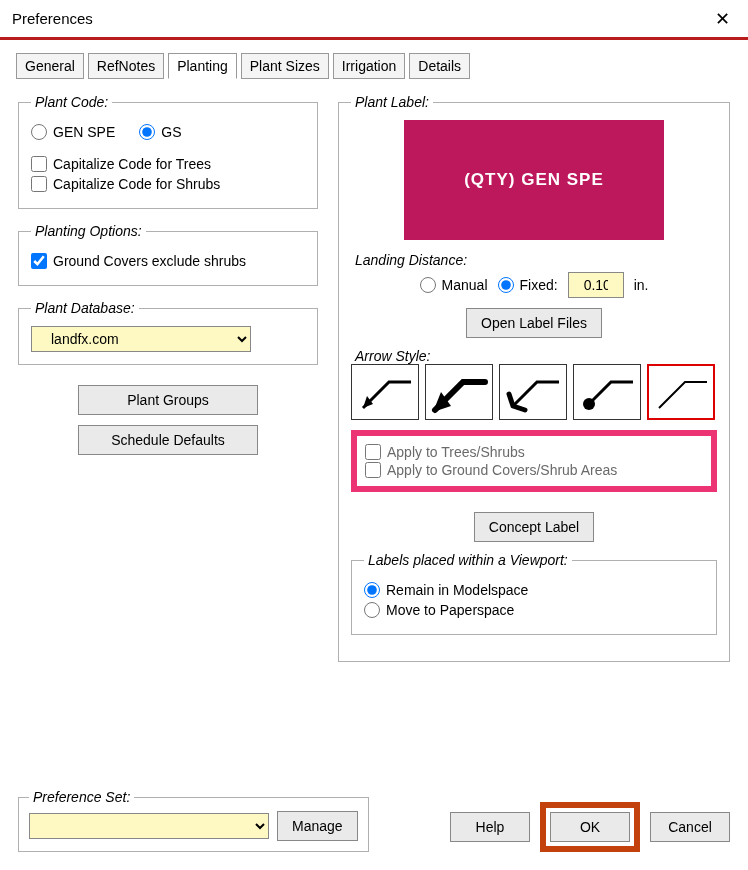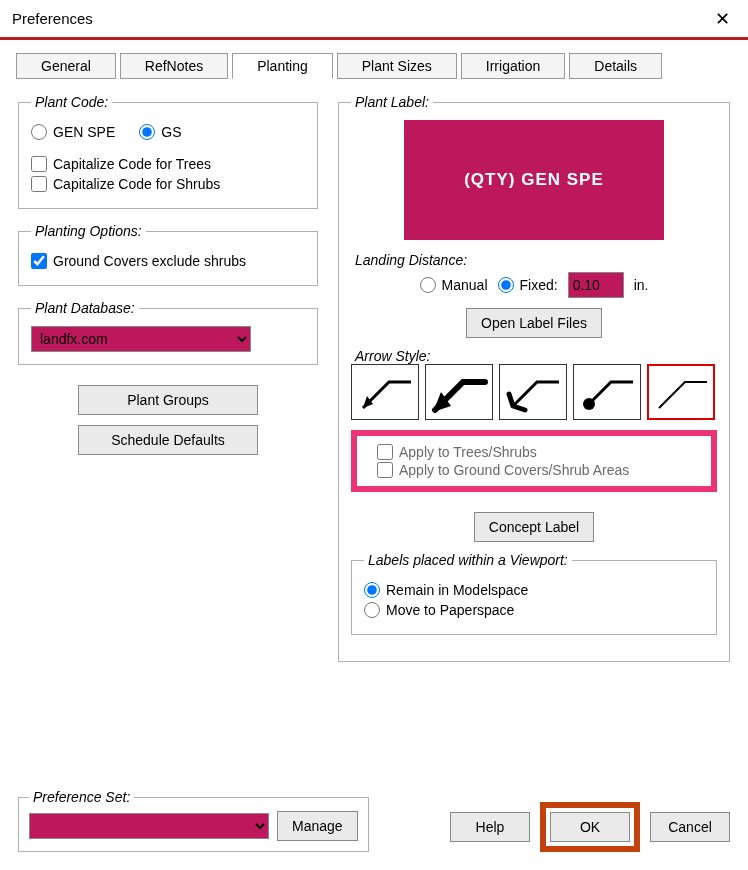--- a/index.html
+++ b/index.html
@@ -24,21 +24,21 @@
   .titlebar .title { flex: 1; font-size: 15px; }
   .titlebar .close { font-size: 18px; padding: 0 6px; cursor: default; }
   .tabs {
     display: flex;
     gap: 4px;
     padding: 12px 16px 0 16px;
   }
   .tab {
     border: 1px solid #999;
     background: #f4f4f4;
-    padding: 4px 24px;
+    padding: 4px 8px;
     font-size: 14px;
     position: relative;
     top: 1px;
   }
   .tab.active {
     background: #fff;
     border-bottom: 1px solid #fff;
   }
   .content {
     padding: 16px 18px;
@@ -70,25 +70,25 @@
     height: 16px;
     margin: 0;
   }
   .radio-row {
     display: flex;
     gap: 24px;
     margin-bottom: 12px;
   }
   select, input[type="text"] {
     border: 1px solid #888;
-    background: #be185d;
+    background: #fef9c3;
     font-family: inherit;
     font-size: 14px;
     height: 26px;
-    padding: 2px 4px;
+    padding: 2px 15px;
   }
   select.wide { width: 220px; }
   button.std {
     border: 1px solid #888;
     background: #eaeaea;
     font-family: inherit;
     font-size: 14px;
     height: 30px;
     padding: 0 14px;
   }
@@ -130,21 +130,21 @@
     display: flex;
     align-items: center;
     justify-content: center;
   }
   .arrow-swatch.selected { border: 2px solid #d00; }
   .highlight-pink {
     border: 6px solid #ec3374;
     padding: 6px 8px;
     margin-bottom: 10px;
   }
-  .highlight-pink label.ctrl { margin: 2px 12px; color: #6a6a6a; }
+  .highlight-pink label.ctrl { margin: 2px 0; color: #6a6a6a; }
   .footer {
     position: absolute;
     left: 0; right: 0; bottom: 0;
     padding: 12px 18px 18px 18px;
   }
   .footer-row {
     display: flex;
     align-items: flex-end;
     gap: 0;
   }

